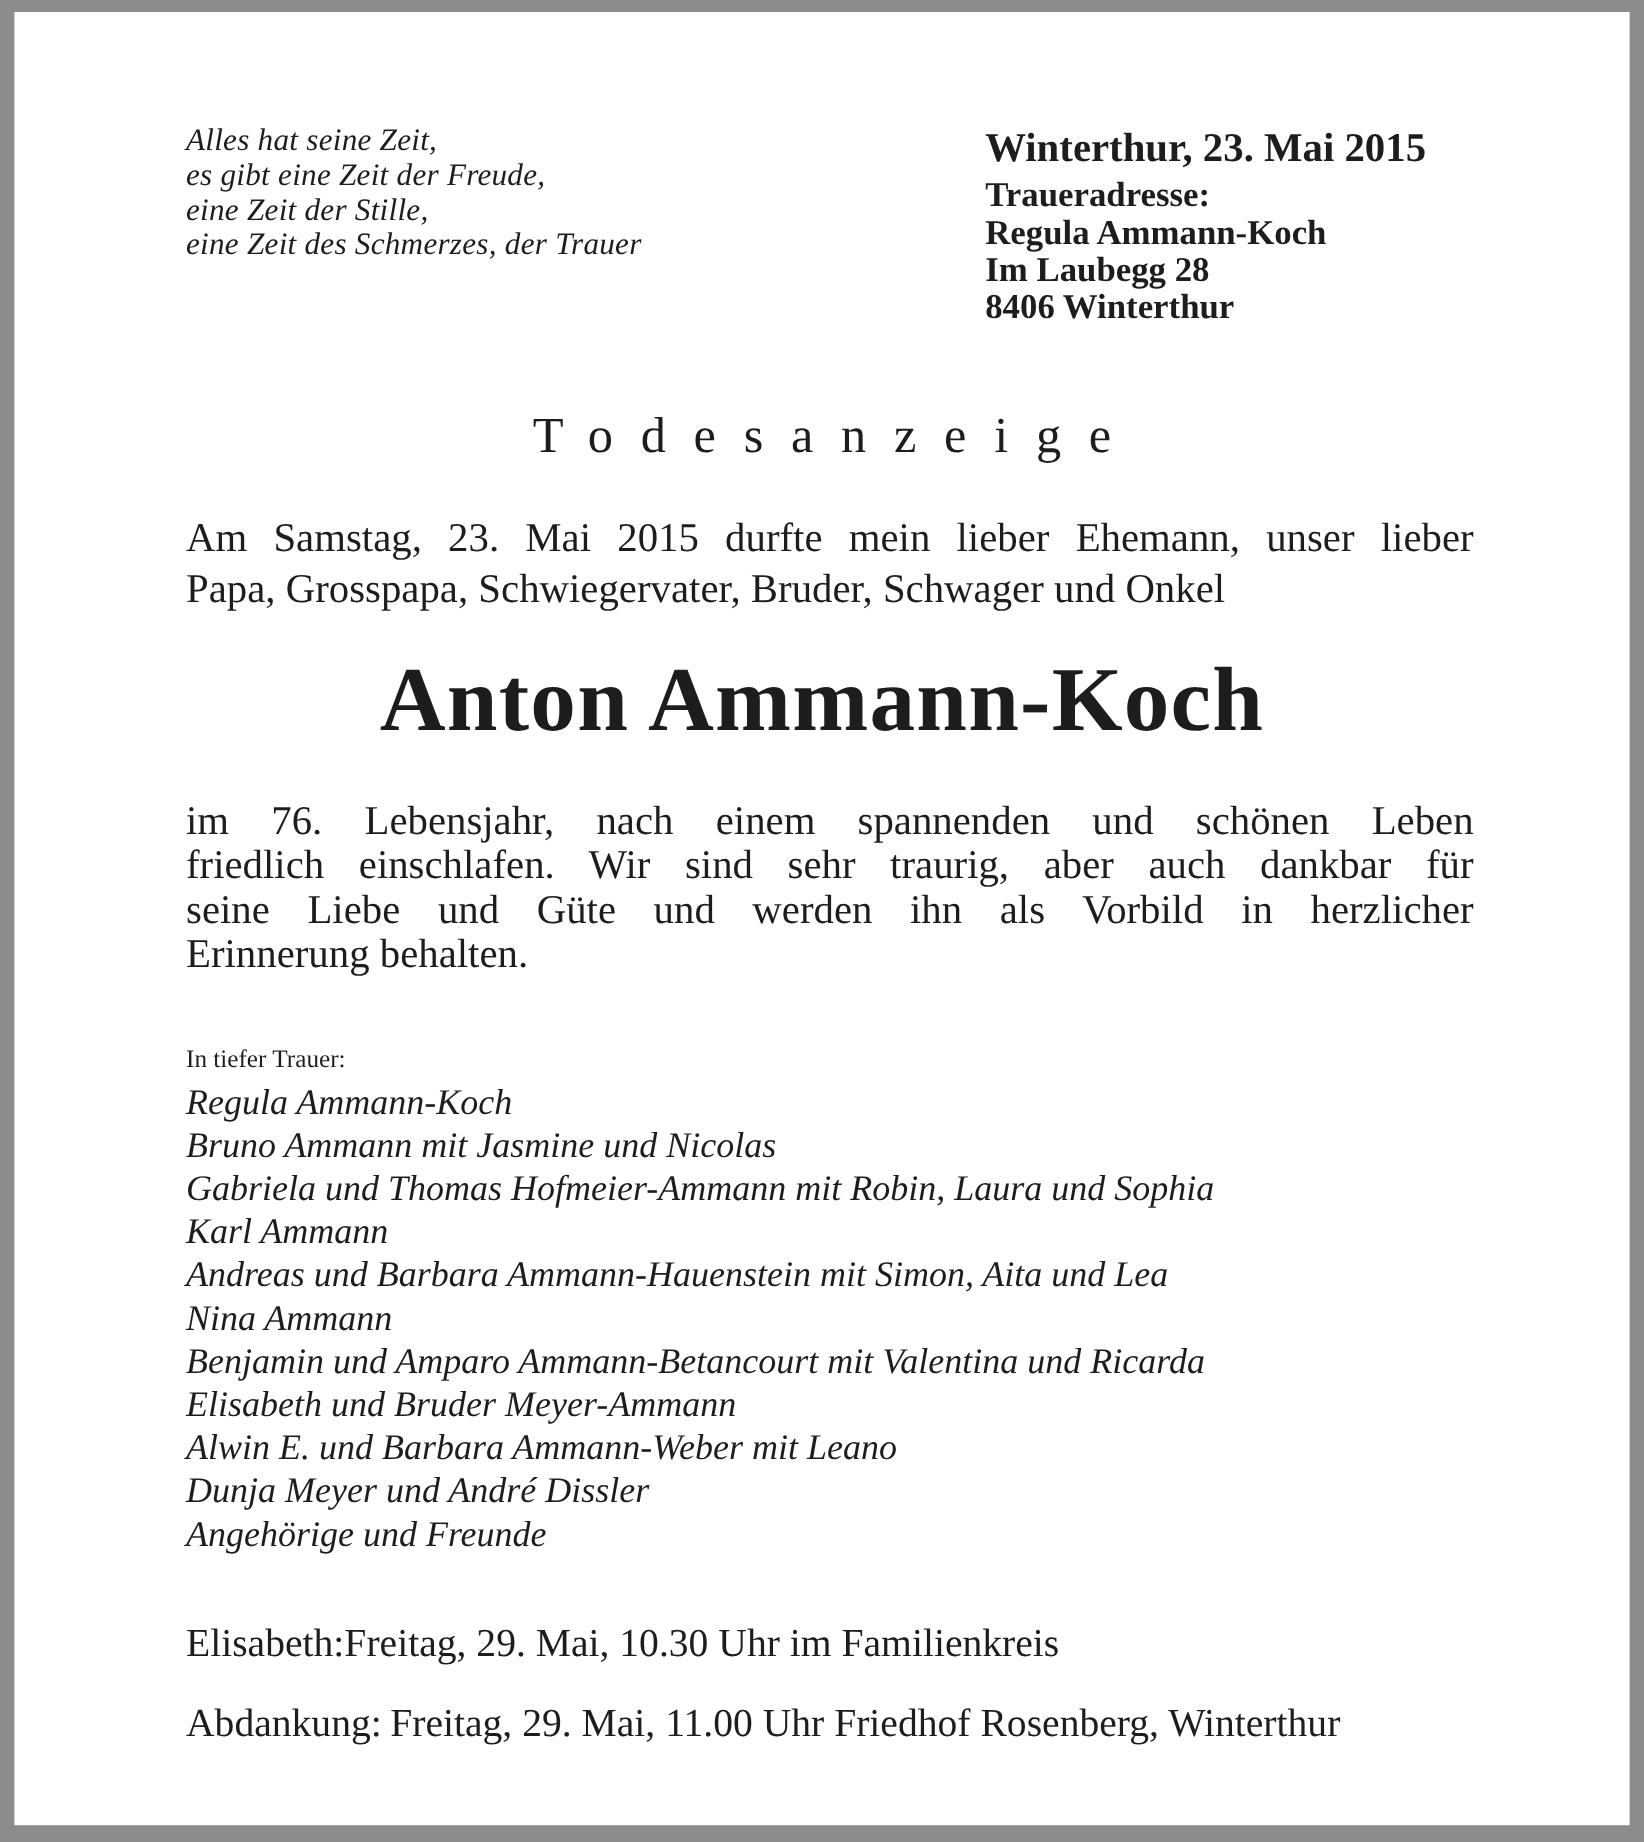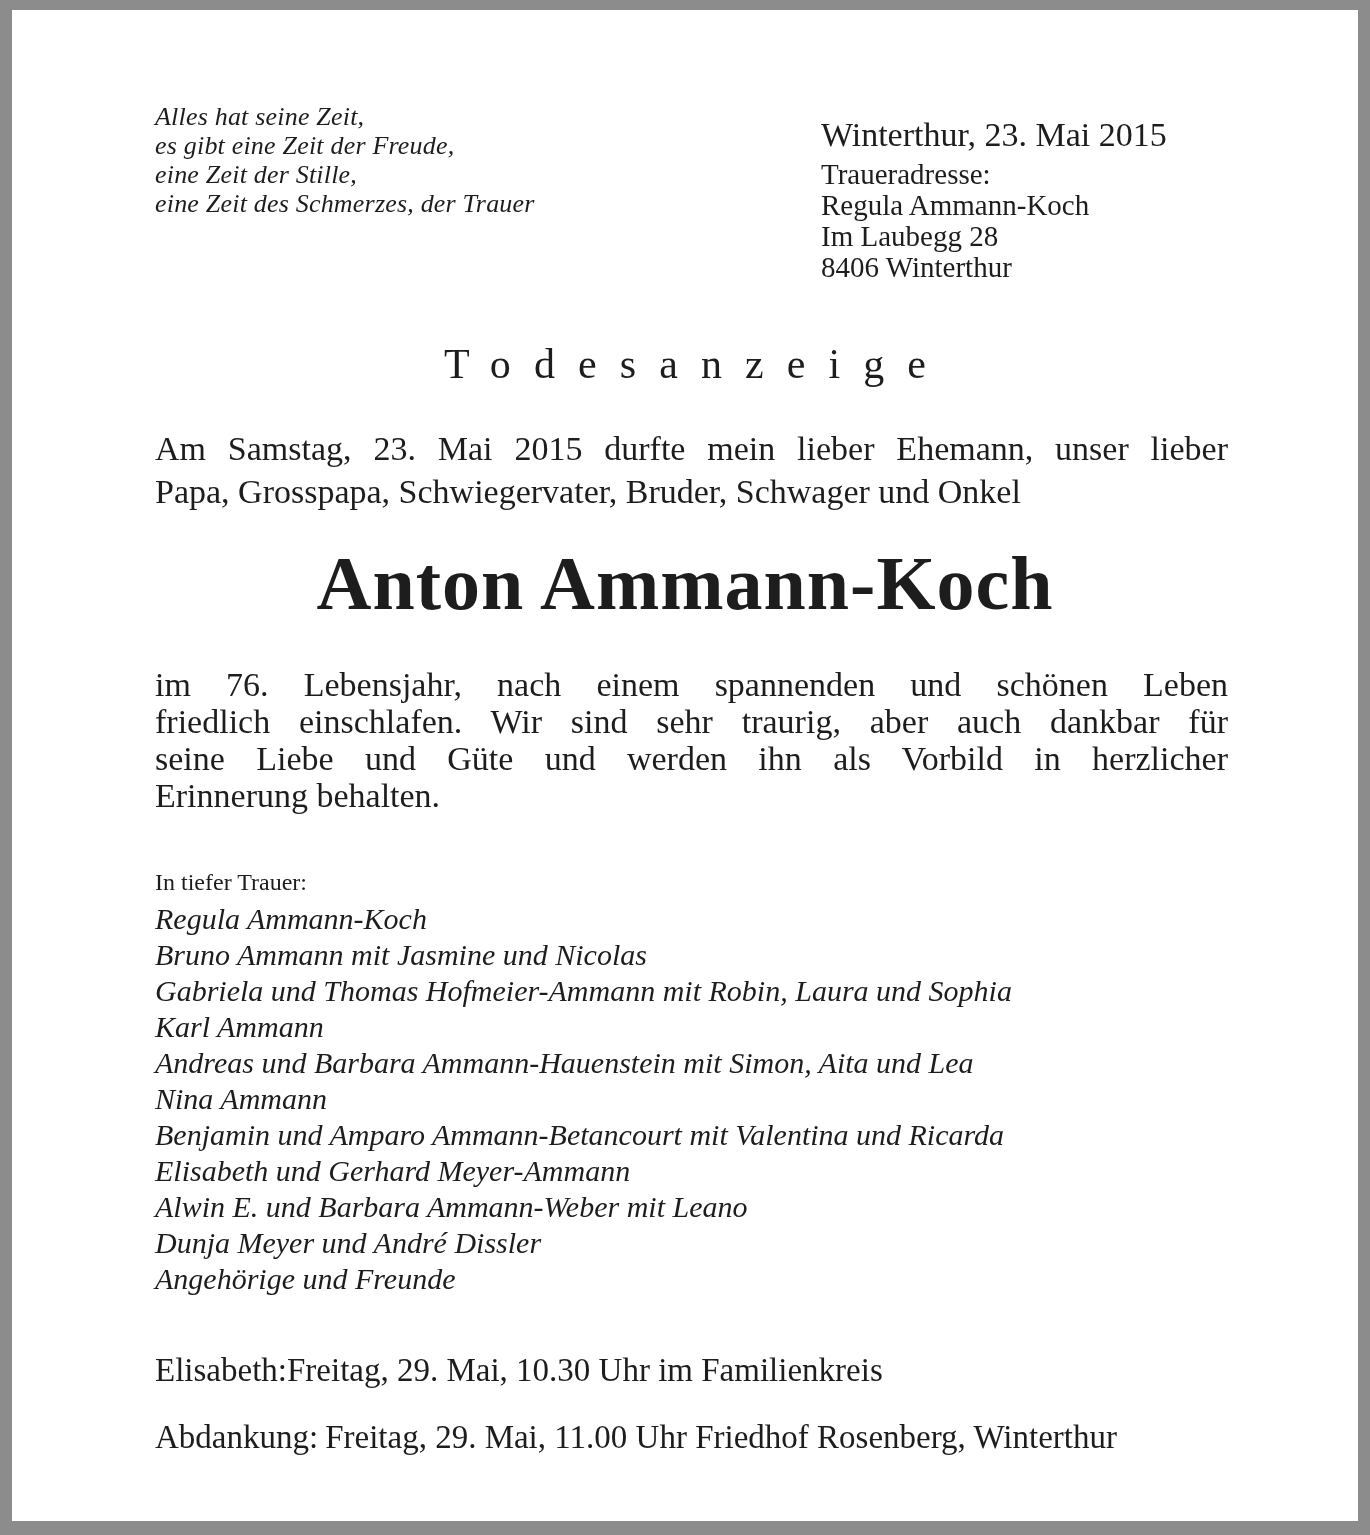--- a/index.html
+++ b/index.html
@@ -24,21 +24,21 @@
   }
   .page > div, .page > h1{position:absolute;margin:0;}
 
   .verse{
     left:143px;top:92px;
     font-style:italic;
     font-size:26px;line-height:29px;
     letter-spacing:0.2px;
   }
 
-  .datebox{left:809px;top:106px;}
+  .datebox{left:809px;top:95px;font-weight:bold;}
   .dateline{font-size:34px;line-height:38px;}
   .address{margin-top:5px;font-size:29px;line-height:31px;}
 
   .title{
     left:0;right:0;top:330px;
     text-align:center;
     font-size:42px;
     letter-spacing:0.55em;
     text-indent:0.55em;
   }
@@ -49,21 +49,21 @@
   .line.just{text-align:justify;text-align-last:justify;}
 
   .name{
     left:0;right:0;top:530px;
     text-align:center;
     font-size:76px;line-height:86px;
     font-weight:bold;
     letter-spacing:1px;
   }
 
-  .mourn-label{left:143px;top:854px;font-size:24px;line-height:36px;}
+  .mourn-label{left:143px;top:854px;font-size:21px;line-height:36px;}
   .mourners{
     left:143px;top:891px;
     font-style:italic;
     font-size:30px;line-height:36px;
   }
 
   .service{left:143px;font-size:33px;line-height:40px;white-space:nowrap;}
   .service.burial{top:1340px;}
   .service.memorial{top:1407px;}
   .burial .svc-text{margin-left:0;}
@@ -110,21 +110,21 @@
   <div class="mourn-label">In tiefer Trauer:</div>
 
   <div class="mourners">
     <div>Regula Ammann-Koch</div>
     <div>Bruno Ammann mit Jasmine und Nicolas</div>
     <div>Gabriela und Thomas Hofmeier-Ammann mit Robin, Laura und Sophia</div>
     <div>Karl Ammann</div>
     <div>Andreas und Barbara Ammann-Hauenstein mit Simon, Aita und Lea</div>
     <div>Nina Ammann</div>
     <div>Benjamin und Amparo Ammann-Betancourt mit Valentina und Ricarda</div>
-    <div>Elisabeth und Gerhard Meyer-Ammann</div>
+    <div>Elisabeth und Bruder Meyer-Ammann</div>
     <div>Alwin E. und Barbara Ammann-Weber mit Leano</div>
     <div>Dunja Meyer und André Dissler</div>
     <div>Angehörige und Freunde</div>
   </div>
 
   <div class="service burial">
     <span>Elisabeth:</span><span class="svc-text">Freitag, 29. Mai, 10.30 Uhr im Familienkreis</span>
   </div>
 
   <div class="service memorial">

